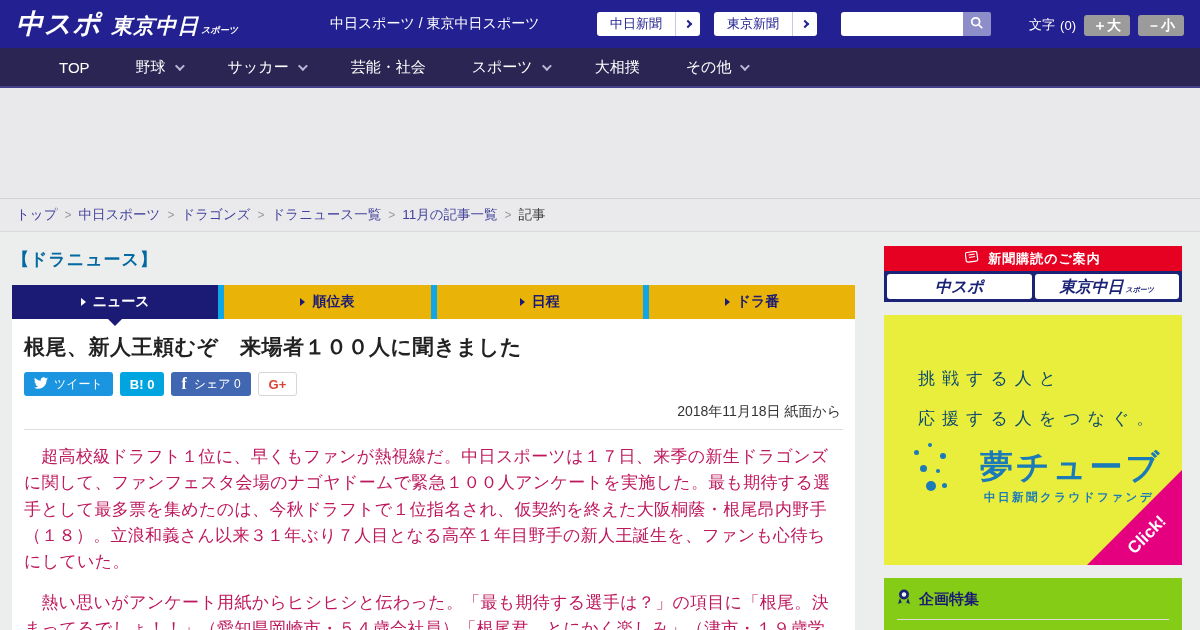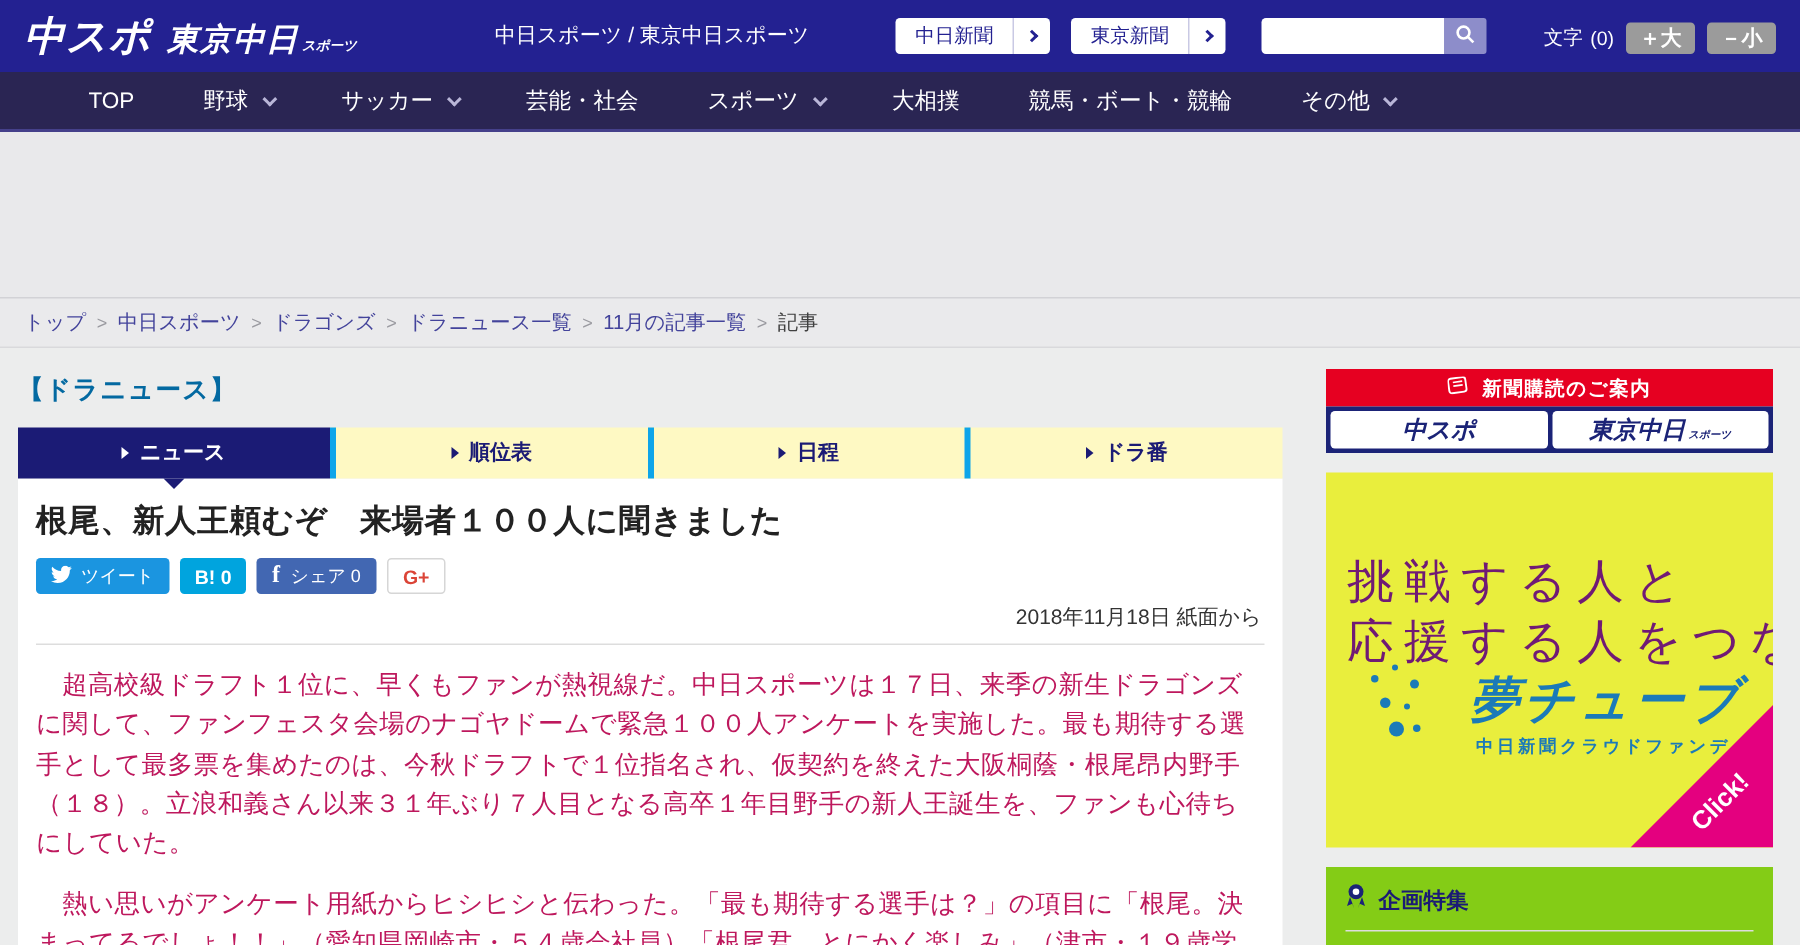--- a/index.html
+++ b/index.html
@@ -42,21 +42,21 @@
   .bc-sep { color:#9a9aa0; margin:0 7px; font-size:12px; }
 
   
   .main { display:flex; padding:0 18px 0 12px; }
   .left-col { width:843px; }
   .right-col { width:298px; margin-left:29px; }
 
   .section-title { color:#0369a1; font-size:17px; font-weight:bold; margin-top:16px; letter-spacing:1px; }
 
   .tabs { display:flex; height:34px; margin-top:14px; }
-  .tab { flex:1; display:flex; align-items:center; justify-content:center; background:#fef9c3; color:#1b1b75; font-size:14px; font-weight:bold; cursor:pointer; position:relative; border-left:4px solid #0ea5e9; }
+  .tab { flex:1; display:flex; align-items:center; justify-content:center; background:#eab308; color:#1b1b75; font-size:14px; font-weight:bold; cursor:pointer; position:relative; border-left:6px solid #0ea5e9; }
   .tab:first-child { border-left:none; }
   .tab.active { background:#1b1b75; color:#fff; }
   .tab.active::after { content:""; position:absolute; left:50%; bottom:-7px; transform:translateX(-50%); border-left:7px solid transparent; border-right:7px solid transparent; border-top:7px solid #1b1b75; }
   .tab-arrow { width:0; height:0; border-top:4px solid transparent; border-bottom:4px solid transparent; border-left:5px solid currentColor; margin-right:7px; }
 
   .article-card { background:#fff; padding:14px 12px 20px 12px; min-height:312px; }
   .article-title { font-size:21px; font-weight:bold; color:#222; letter-spacing:0.5px; }
   .share-row { display:flex; align-items:center; margin-top:11px; }
   .share-btn { display:flex; align-items:center; height:24px; border-radius:3px; color:#fff; font-size:12px; padding:0 10px; margin-right:7px; cursor:pointer; border:none; }
   .btn-tw { background:#1b95e0; }
@@ -72,24 +72,24 @@
   
   .sub-box { margin-top:14px; cursor:pointer; }
   .sub-banner { height:25px; background:#e60021; color:#fff; font-size:13px; font-weight:bold; display:flex; align-items:center; justify-content:center; letter-spacing:1px; }
   .sub-banner svg { margin-right:7px; }
   .sub-logos { background:#1b2377; padding:3px; display:flex; gap:3px; }
   .sub-logo-btn { flex:1; background:#fff; border-radius:3px; height:25px; display:flex; align-items:baseline; justify-content:center; padding-top:3px; color:#1b2377; font-style:italic; font-weight:bold; cursor:pointer; }
   .sub-logo-btn .big { font-size:16px; }
   .sub-logo-btn .small { font-size:7px; margin-left:2px; }
 
   .yellow-ad { margin-top:13px; height:250px; background:#e9ee3d; position:relative; overflow:hidden; cursor:pointer; }
-  .ad-line { position:absolute; left:14px; font-family:"Liberation Serif","DejaVu Serif",serif; font-size:31px; color:#701a75; letter-spacing:7px; white-space:nowrap; }
+  .ad-line { position:absolute; left:34px; font-family:"Liberation Serif","DejaVu Serif",serif; font-size:17px; color:#0c4a6e; letter-spacing:7px; white-space:nowrap; }
   .ad-line1 { top:52px; }
   .ad-line2 { top:92px; }
-  .ad-logo { position:absolute; left:96px; top:130px; color:#1b7ab8; font-size:33px; font-weight:bold; letter-spacing:3px; white-space:nowrap;font-style:italic; }
+  .ad-logo { position:absolute; left:96px; top:130px; color:#1b7ab8; font-size:33px; font-weight:bold; letter-spacing:3px; white-space:nowrap; }
   .ad-logo-sub { position:absolute; left:100px; top:175px; color:#1b7ab8; font-size:11.5px; font-weight:bold; letter-spacing:2.5px; white-space:nowrap; }
   .dot { position:absolute; border-radius:50%; background:#1b7ab8; }
   .click-corner { position:absolute; right:0; bottom:0; width:0; height:0; border-left:95px solid transparent; border-bottom:95px solid #e4007f; }
   .click-label { position:absolute; right:12px; bottom:20px; color:#fff; font-size:17px; font-weight:bold; transform:rotate(-45deg); }
 
   .feature-box { margin-top:13px; background:#84cc16; padding:11px 13px; }
   .feature-head { display:flex; align-items:center; color:#1b1b75; font-size:15px; font-weight:bold; padding-bottom:9px; border-bottom:1px solid #ddd; }
   .feature-head svg { margin-right:8px; }
 </style>
 </head>
@@ -153,23 +153,20 @@
       </div>
     <div class="nav-item">
         <span>芸能・社会</span>
       </div>
     <div class="nav-item">
         <span>スポーツ</span>
         <span class="chev-down"></span>
       </div>
     <div class="nav-item">
         <span>大相撲</span>
-      </div>
-    <div class="nav-item">
-        <span>競馬・ボート・競輪</span>
       </div>
     <div class="nav-item">
         <span>その他</span>
         <span class="chev-down"></span>
       </div>
   </div>
 
   <div class="ad-space"></div>
 
   <div class="breadcrumb">

